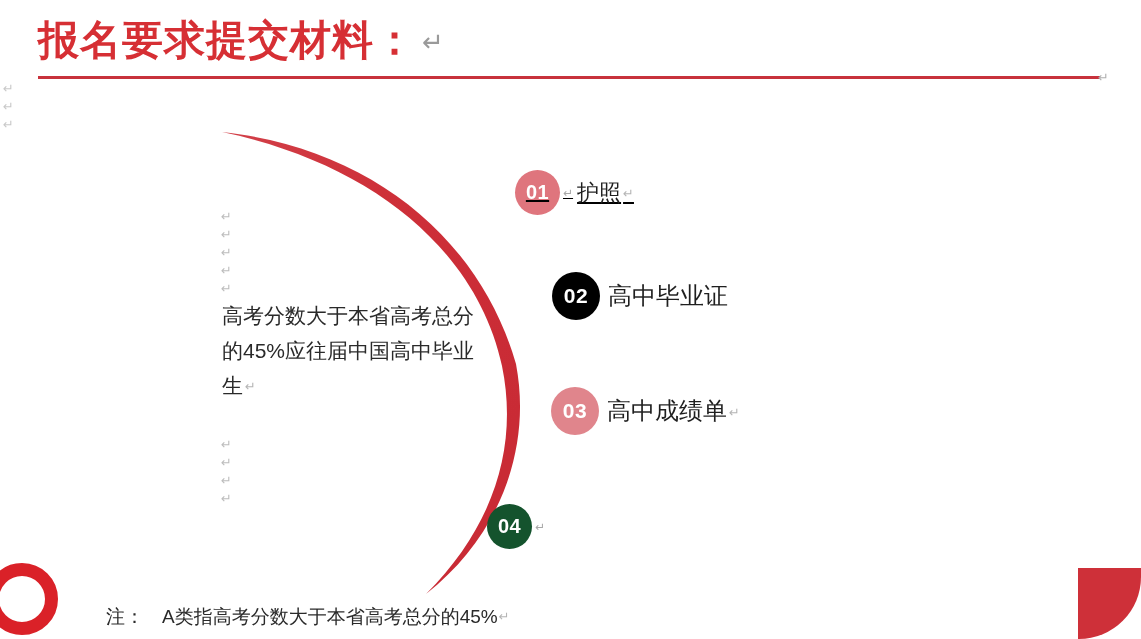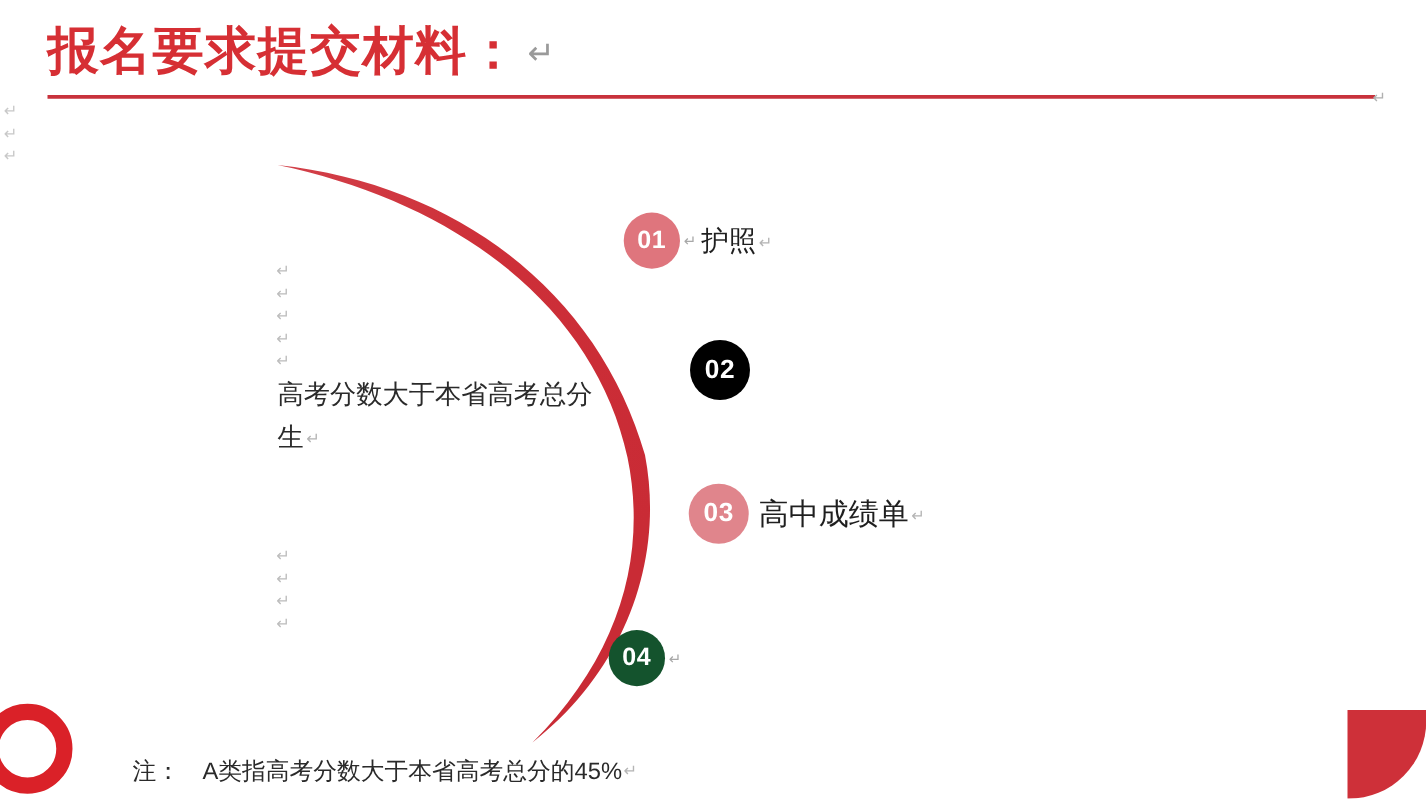--- a/index.html
+++ b/index.html
@@ -138,21 +138,21 @@
     padding: 0 4px 0 3px;
     flex: 0 0 auto;
   }
   .item-pil {
     color: #b5b5b5;
     font-size: 13px;
     margin-left: 2px;
     vertical-align: 2px;
   }
 
-  #item-01 { left: 499px; top: 170px; }
+  #item-01 { left: 515px; top: 170px; text-decoration: underline; }
   #item-02 { left: 552px; top: 272px; }
   #item-03 { left: 551px; top: 387px; justify-content: center; }
   #item-04 { left: 487px; top: 504px; }
 
   #item-01 .item-label { font-size: 22px; }
   #item-02 .badge, #item-03 .badge { width: 48px; height: 48px; font-size: 21px; }
   #item-02 .item-label, #item-03 .item-label { font-size: 24px; margin-left: 8px; }
   #item-04 .item-label { font-size: 22px; }
 
   
@@ -224,38 +224,40 @@
   <div id="pilcrows-above" class="pilcrow-col">
     <div>↵</div>
     <div>↵</div>
     <div>↵</div>
     <div>↵</div>
     <div>↵</div>
   </div>
 
   <div id="conditions">
     <div>高考分数大于本省高考总分</div>
+    <div>的45%应往届中国高中毕业</div>
     <div><span>生</span><span class="pil">↵</span></div>
   </div>
 
   <div id="pilcrows-below" class="pilcrow-col">
     <div>↵</div>
     <div>↵</div>
     <div>↵</div>
     <div>↵</div>
   </div>
 
   <div class="item" id="item-01">
     <div class="badge" style="background:#DF757D">01</div>
     <span class="item-sep">↵</span>
     <span class="item-label"><span>护照</span><span class="item-pil">↵</span></span>
   </div>
 
   <div class="item" id="item-02">
     <div class="badge" style="background:#000000">02</div>
+    <span class="item-label">高中毕业证</span>
   </div>
 
   <div class="item" id="item-03">
     <div class="badge" style="background:#E0858C">03</div>
     <span class="item-label"><span>高中成绩单</span><span class="item-pil">↵</span></span>
   </div>
 
   <div class="item" id="item-04">
     <div class="badge" style="background:#14532d">04</div>
     <span class="item-sep">↵</span>

